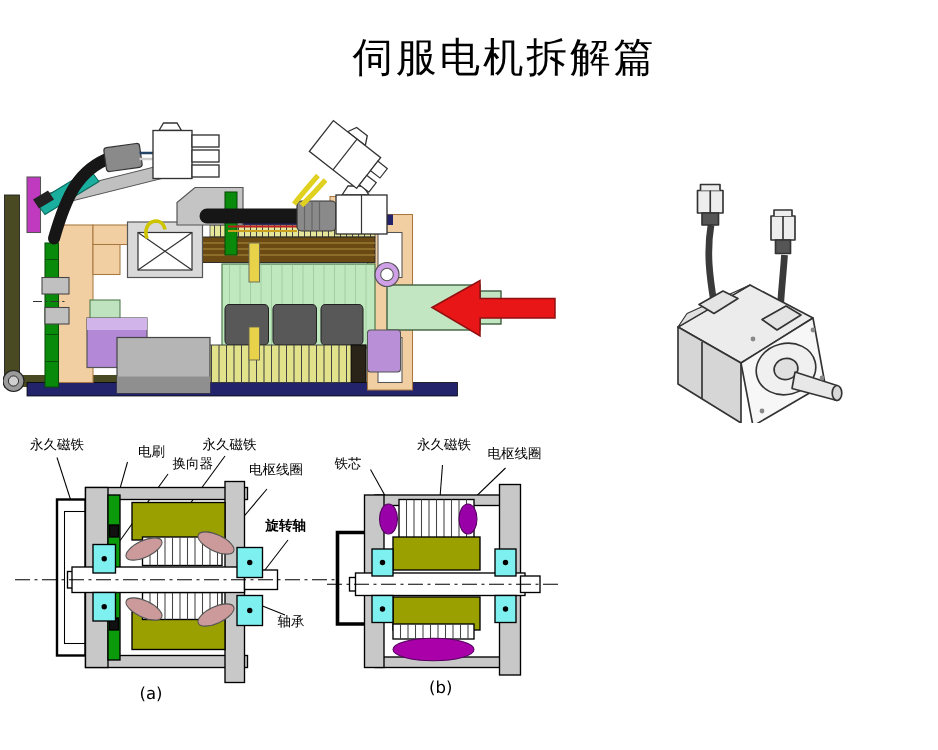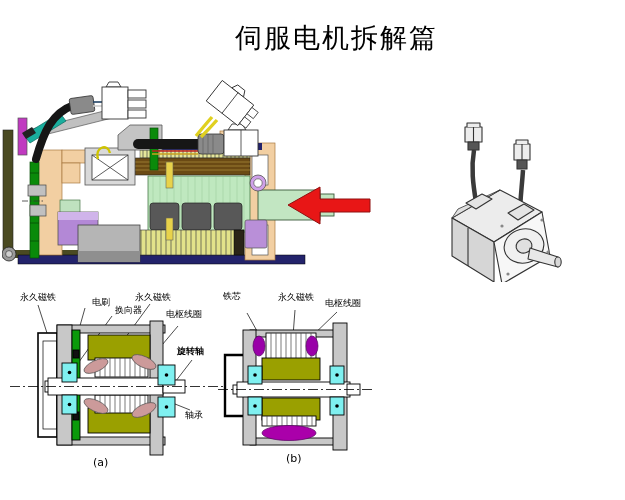--- a/index.html
+++ b/index.html
@@ -302,20 +302,20 @@
   </svg>
 
   <div class="lbl" style="left:20px;top:292px;">永久磁铁</div>
   <div class="lbl" style="left:92px;top:297px;">电刷</div>
   <div class="lbl" style="left:115px;top:305px;">换向器</div>
   <div class="lbl" style="left:135px;top:292px;">永久磁铁</div>
   <div class="lbl" style="left:166px;top:309px;">电枢线圈</div>
   <div class="lbl" style="left:177px;top:346px;font-weight:bold;">旋转轴</div>
   <div class="lbl" style="left:185px;top:410px;">轴承</div>
 
-  <div class="lbl" style="left:223px;top:291px;">铁芯</div>
+  <div class="lbl" style="left:223px;top:305px;">铁芯</div>
   <div class="lbl" style="left:278px;top:292px;">永久磁铁</div>
   <div class="lbl" style="left:325px;top:298px;">电枢线圈</div>
 
   <div class="cap" style="left:93px;top:456px;">(a)</div>
   <div class="cap" style="left:286px;top:452px;">(b)</div>
 
 </div>
 
 </body></html>

